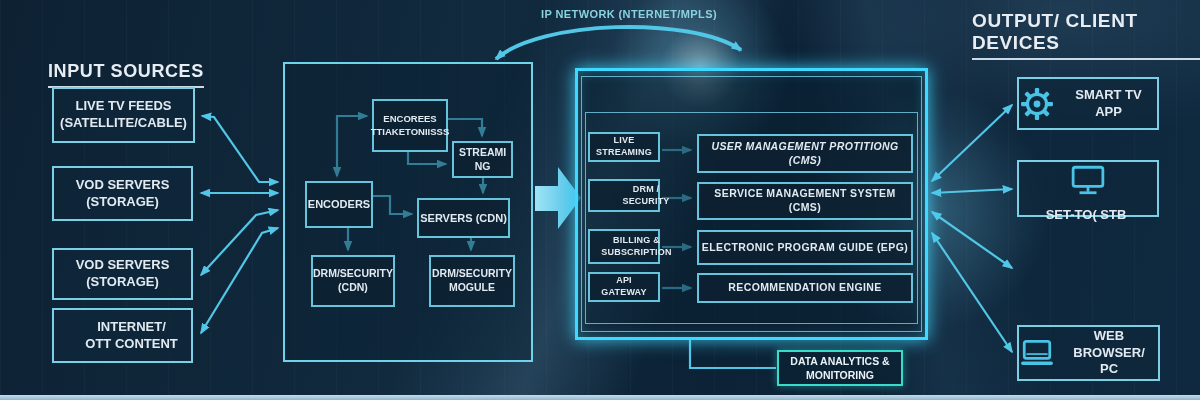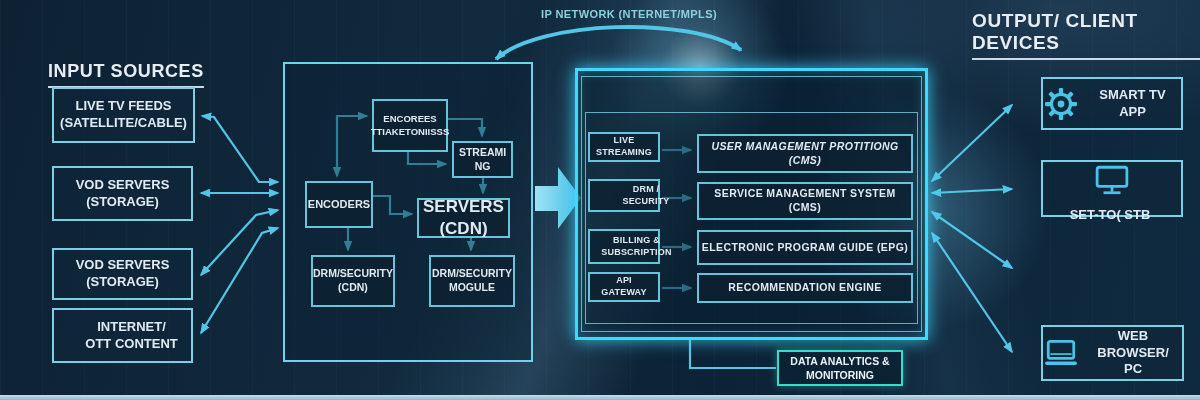--- a/index.html
+++ b/index.html
@@ -41,21 +41,21 @@
   #mw-inner{border:1.5px solid rgba(120,205,232,.8);z-index:2;}
   #mw-content{border:1.5px solid rgba(120,205,232,.8);z-index:2;}
 
   .mw-small{font-size:9px;letter-spacing:.2px;}
   .mw-big{font-size:10.5px;letter-spacing:.4px;}
 
   #analytics-box{border:2px solid #38dccb;background:rgba(10,34,50,.85);color:#eaf2f6;
     font-size:10.5px;font-weight:700;z-index:3;box-shadow:0 0 8px rgba(56,220,203,.45);}
 
   .device{display:flex;gap:9px;justify-content:flex-start;
-    text-align:left;z-index:3;margin-left:24px;}
+    text-align:left;z-index:3;}
   .device .lbl{flex:1;text-align:center;padding-right:4px;}
   .icon-wrap{flex:0 0 36px;display:flex;align-items:center;justify-content:center;}
 
   #conn{position:absolute;left:0;top:0;z-index:2;}
   #ip-label{color:#8ad2de;font-weight:700;font-size:11px;letter-spacing:.4px;z-index:3;}
 </style>
 </head>
 <body>
 
 <div id="stage">
@@ -117,21 +117,21 @@
 (STORAGE)</div>
   <div class="abs node pre" style="left:52px;top:308px;width:141px;height:55px;font-size:13px;padding-left:18px;">INTERNET/
 OTT CONTENT</div>
 
   <div class="abs" id="headend-box" style="left:283px;top:62px;width:250px;height:300px;"></div>
   <div class="abs node dim pre" style="left:372px;top:99px;width:76px;height:53px;font-size:9.5px;">ENCOREES
 TTIAKETONIISSS</div>
   <div class="abs node dim pre" style="left:452px;top:141px;width:61px;height:37px;font-size:10.5px;">STREAMI
 NG</div>
   <div class="abs node dim" style="left:305px;top:181px;width:68px;height:47px;font-size:11px;">ENCODERS</div>
-  <div class="abs node dim" style="left:417px;top:198px;width:93px;height:40px;font-size:17px;">SERVERS (CDN)</div>
+  <div class="abs node dim" style="left:417px;top:198px;width:93px;height:40px;font-size:11px;">SERVERS (CDN)</div>
   <div class="abs node dim pre" style="left:311px;top:255px;width:84px;height:52px;font-size:10.5px;">DRM/SECURITY
 (CDN)</div>
   <div class="abs node dim pre" style="left:429px;top:255px;width:86px;height:52px;font-size:10.5px;">DRM/SECURITY
 MOGULE</div>
 
   <div class="abs" id="mw-outer" style="left:575px;top:68px;width:353px;height:272px;"></div>
   <div class="abs" id="mw-inner" style="left:581px;top:76px;width:341px;height:256px;"></div>
   <div class="abs" id="mw-content" style="left:585px;top:112px;width:333px;height:212px;"></div>
 
   <div class="abs node dim pre mw-small" style="left:588px;top:132px;width:72px;height:30px;">LIVE

